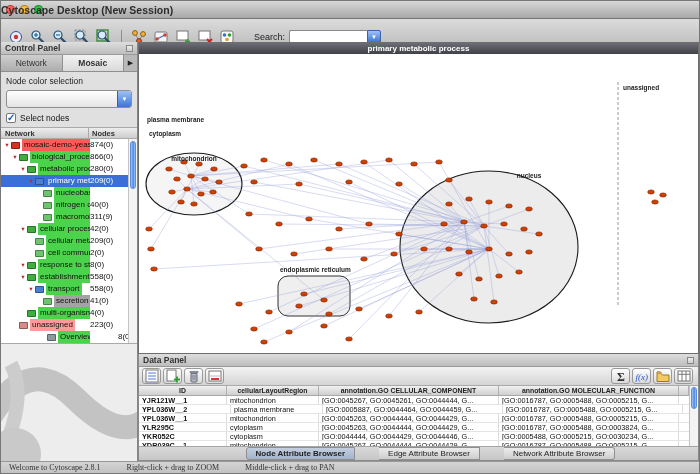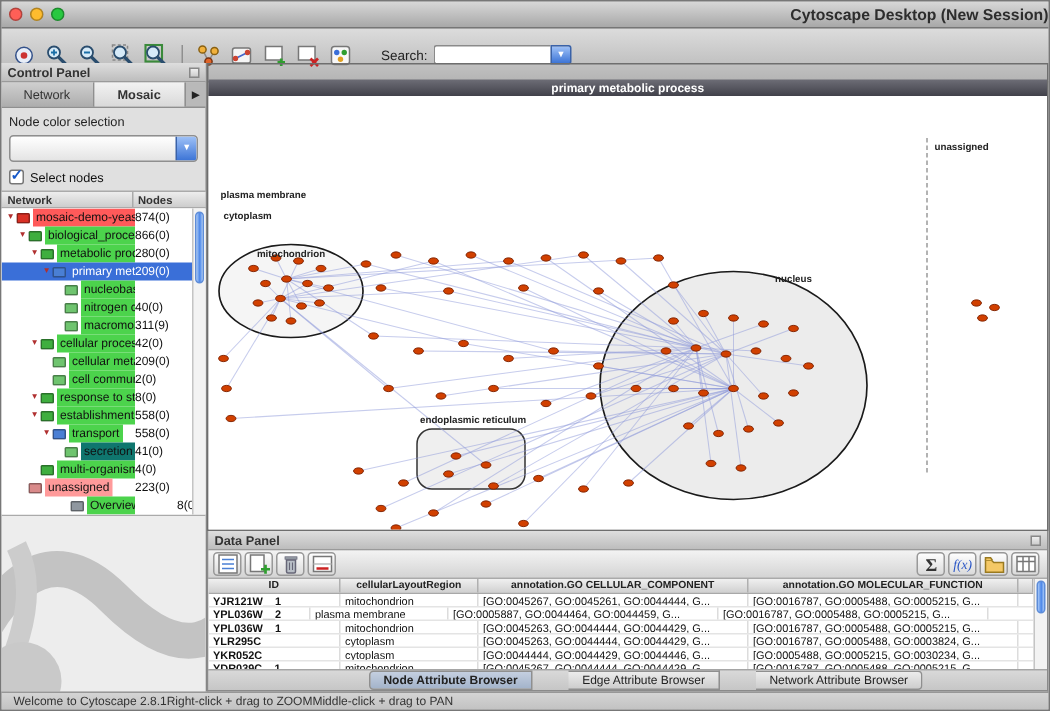--- a/index.html
+++ b/index.html
@@ -6,21 +6,21 @@
   html,body{width:700px;height:474px;}
   body{font-family:"Liberation Sans",sans-serif;background:#c9c9c9;-webkit-font-smoothing:antialiased;}
   .window{position:relative;width:700px;height:474px;background:#c9c9c9;overflow:hidden;border:1px solid #777;}
 
   
   .titlebar{height:18px;background:linear-gradient(#d8d8d8,#a8a8a8);border-bottom:1px solid #767676;display:flex;align-items:center;position:relative;}
   .tl{width:9px;height:9px;border-radius:50%;margin-left:5px;border:1px solid rgba(0,0,0,.3);flex:none;}
   .tl.red{background:#ff5f57;}
   .tl.yellow{background:#febc2e;}
   .tl.green{background:#28c840;}
-  .title{position:absolute;left:0;right:0;text-align:right;font-size:10.5px;font-weight:bold;color:#2d2d2d;}
+  .title{position:absolute;left:0;right:0;text-align:left;font-size:10.5px;font-weight:bold;color:#2d2d2d;}
 
   
   .toolbar{height:36px;background:linear-gradient(#dcdcdc,#b4b4b4);border-bottom:1px solid #8c8c8c;display:flex;align-items:center;padding:0 4px;}
   .tb-icons{display:flex;align-items:center;}
   .tb-icon{width:20px;height:18px;display:flex;align-items:center;justify-content:center;margin:0 1px;cursor:default;}
   .tb-sep{width:1px;height:14px;background:#8f8f8f;margin:0 6px;}
   .search-wrap{display:flex;align-items:center;margin-left:16px;}
   .search-label{font-size:9px;color:#222;margin-right:4px;}
   .search-input{width:78px;height:13px;font-size:9px;border:1px solid #8a8a8a;border-right:none;border-radius:2px 0 0 2px;background:#fff;padding:0 3px;font-family:"Liberation Sans",sans-serif;}
   .search-drop{width:14px;height:13px;background:linear-gradient(#9ec1f7,#3c74d6);border:1px solid #3a62a8;border-radius:0 2px 2px 0;color:#fff;font-size:6px;display:flex;align-items:center;justify-content:center;}
@@ -56,21 +56,21 @@
   .lab{overflow:hidden;white-space:nowrap;padding:0 2px;color:#111;}
   .tree-row.sel .lab{color:#fff;background:none!important;}
   .count{position:absolute;left:89px;top:0;width:38px;font-size:8px;color:#111;}
   .tree-row.sel .count{color:#fff;}
   .vscroll{width:9px;background:#f3f3f3;border-left:1px solid #c4c4c4;position:relative;flex:none;}
   .vthumb{position:absolute;left:1px;right:1px;border-radius:4px;background:linear-gradient(90deg,#a6c8f8,#4b86e8 55%,#a6c8f8);border:1px solid #5d8cd8;}
   .birdseye{flex:1;background:#ededed;overflow:hidden;position:relative;}
 
   
   .network-view{height:312px;display:flex;flex-direction:column;border:1px solid #6e6e6e;flex:none;min-width:0;}
-  .nv-titlebar{height:11px;background:linear-gradient(#6d6d76,#41414a);color:#fff;font-size:8px;font-weight:bold;text-align:center;line-height:11px;flex:none;margin-top:10px;}
+  .nv-titlebar{height:11px;background:linear-gradient(#6d6d76,#41414a);color:#fff;font-size:8px;font-weight:bold;text-align:center;line-height:11px;flex:none;}
   .nv-canvas{flex:1;background:#fff;position:relative;overflow:hidden;}
   .nv-canvas svg{position:absolute;top:0;left:0;}
 
   
   .data-panel{flex:1;display:flex;flex-direction:column;background:#dedede;border:1px solid #8a8a8a;border-top:none;min-height:0;}
   .dp-toolbar{height:19px;background:linear-gradient(#f3f3f3,#d4d4d4);border-bottom:1px solid #aaa;display:flex;align-items:center;padding:0 3px;flex:none;}
   .btn-sq{width:19px;height:16px;border:1px solid #999;border-radius:3px;background:linear-gradient(#fefefe,#dadada);margin-right:2px;display:flex;align-items:center;justify-content:center;}
   .dp-spacer{flex:1;}
   .dp-table-wrap{flex:1;display:flex;min-height:0;background:#fff;}
   .dp-table{flex:1;overflow:hidden;font-size:7.3px;}
@@ -79,21 +79,21 @@
   .dp-tr{display:flex;height:9px;line-height:9px;border-bottom:1px solid #e4e4e4;}
   .dp-td{padding-left:3px;border-right:1px solid #dcdcdc;overflow:hidden;white-space:nowrap;color:#111;flex:none;}
   .dp-td.id{font-weight:bold;}
   .dp-tabs{height:14px;display:flex;justify-content:center;align-items:center;background:linear-gradient(#d9d9d9,#c6c6c6);border-top:1px solid #a5a5a5;flex:none;}
   .dp-tab{font-size:8px;padding:1px 9px;border:1px solid #8f8f8f;border-left:none;background:linear-gradient(#ececec,#cdcdcd);color:#222;margin-left:24px;}
   .dp-tab:first-child{border-left:1px solid #8f8f8f;border-radius:3px 0 0 3px;}
   .dp-tab:last-child{border-radius:0 3px 3px 0;}
   .dp-tab.active{background:linear-gradient(#c4cfe0,#a3b3ca);font-weight:bold;}
 
   
-  .statusbar{position:absolute;bottom:0;left:0;right:0;height:12px;background:linear-gradient(#d4d4d4,#c2c2c2);border-top:1px solid #979797;display:flex;align-items:center;padding-left:8px;font-size:8px;color:#333;}
+  .statusbar{position:absolute;bottom:0;left:0;right:0;height:12px;background:linear-gradient(#d4d4d4,#c2c2c2);border-top:1px solid #979797;display:flex;align-items:center;gap:26px;padding-left:8px;font-size:8px;color:#333;font-family:Liberation Serif, serif;}
 </style>
 </head>
 <body>
 
 <div class="window">
 
   <div class="titlebar">
     <span class="tl red"></span>
     <span class="tl yellow"></span>
     <span class="tl green"></span>
@@ -285,21 +285,21 @@
             </div>
             <div class="tree-row" style="padding-left: 26px;">
               <span class="arrow">▼</span>
               <span class="folder" style="background: rgb(74, 127, 212);"></span>
               <span class="lab" style="background: rgb(76, 211, 76);">transport</span>
               <span class="count">558(0)</span>
             </div>
             <div class="tree-row" style="padding-left: 34px;">
               <span class="arrow"></span>
               <span class="folder" style="background: rgb(111, 196, 111);"></span>
-              <span class="lab" style="background: #0f766e;">secretion</span>
+              <span class="lab" style="background: #a3a3a3;">secretion</span>
               <span class="count">41(0)</span>
             </div>
             <div class="tree-row" style="padding-left: 18px;">
               <span class="arrow"></span>
               <span class="folder" style="background: rgb(63, 174, 63);"></span>
               <span class="lab" style="background: rgb(76, 211, 76);">multi-organism pro</span>
               <span class="count">4(0)</span>
             </div>
             <div class="tree-row" style="padding-left: 10px;">
               <span class="arrow"></span>
@@ -581,21 +581,21 @@
                 <span class="dp-th" style="width: 180px;">annotation.GO MOLECULAR_FUNCTION</span>
                 <span class="dp-th" style="flex: 1 1 0%;"></span>
               </div>
               <div class="dp-tr">
                 <span class="dp-td id" style="width: 88px;">YJR121W__1</span>
                 <span class="dp-td" style="width: 92px;">mitochondrion</span>
                 <span class="dp-td" style="width: 180px;">[GO:0045267, GO:0045261, GO:0044444, G...</span>
                 <span class="dp-td" style="width: 180px;">[GO:0016787, GO:0005488, GO:0005215, G...</span>
               </div>
               <div class="dp-tr">
-                <span class="dp-td id" style="width: 68px;">YPL036W__2</span>
+                <span class="dp-td id" style="width: 92px;">YPL036W__2</span>
                 <span class="dp-td" style="width: 92px;">plasma membrane</span>
                 <span class="dp-td" style="width: 180px;">[GO:0005887, GO:0044464, GO:0044459, G...</span>
                 <span class="dp-td" style="width: 180px;">[GO:0016787, GO:0005488, GO:0005215, G...</span>
               </div>
               <div class="dp-tr">
                 <span class="dp-td id" style="width: 88px;">YPL036W__1</span>
                 <span class="dp-td" style="width: 92px;">mitochondrion</span>
                 <span class="dp-td" style="width: 180px;">[GO:0045263, GO:0044444, GO:0044429, G...</span>
                 <span class="dp-td" style="width: 180px;">[GO:0016787, GO:0005488, GO:0005215, G...</span>
               </div>

